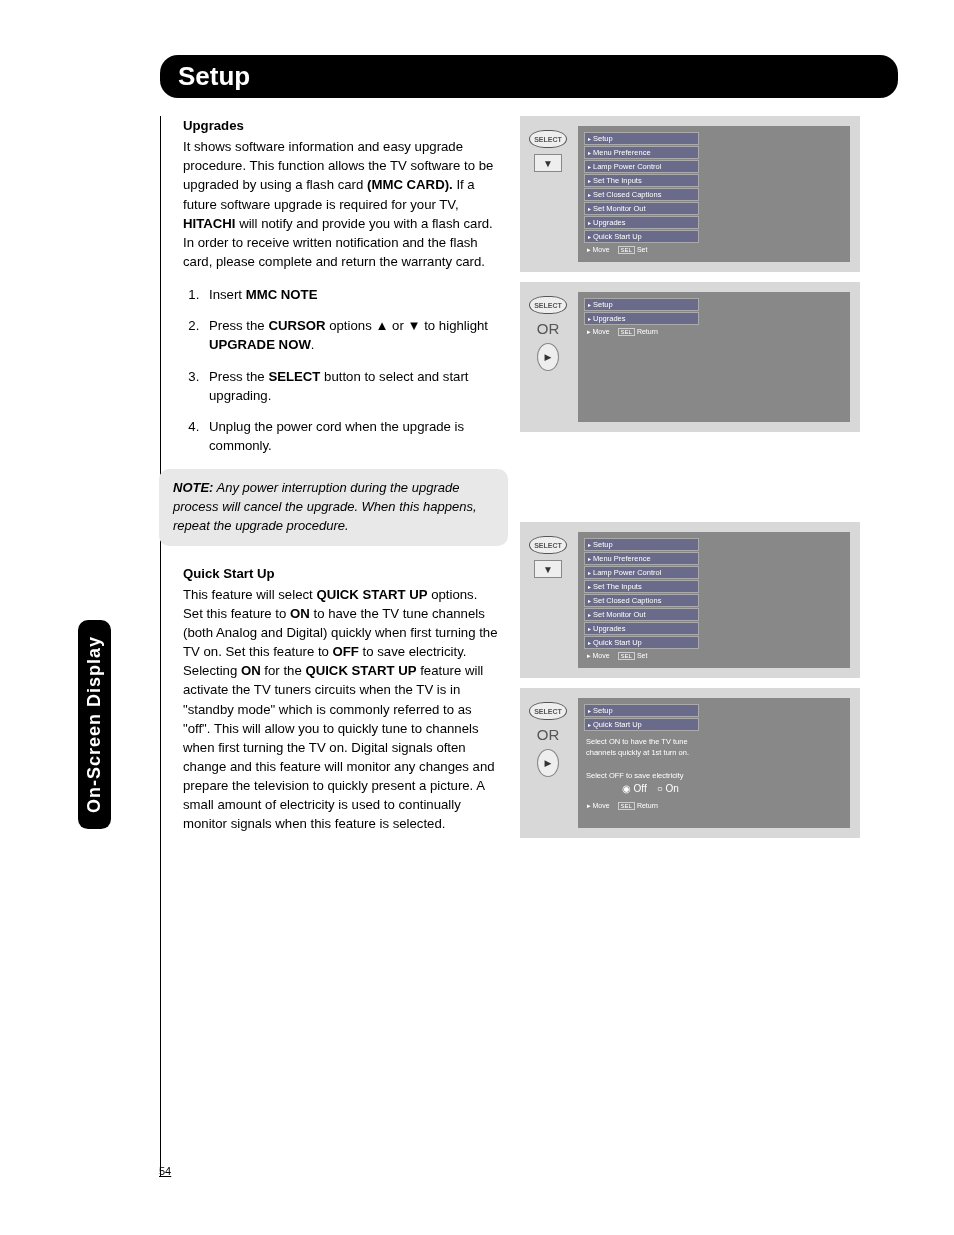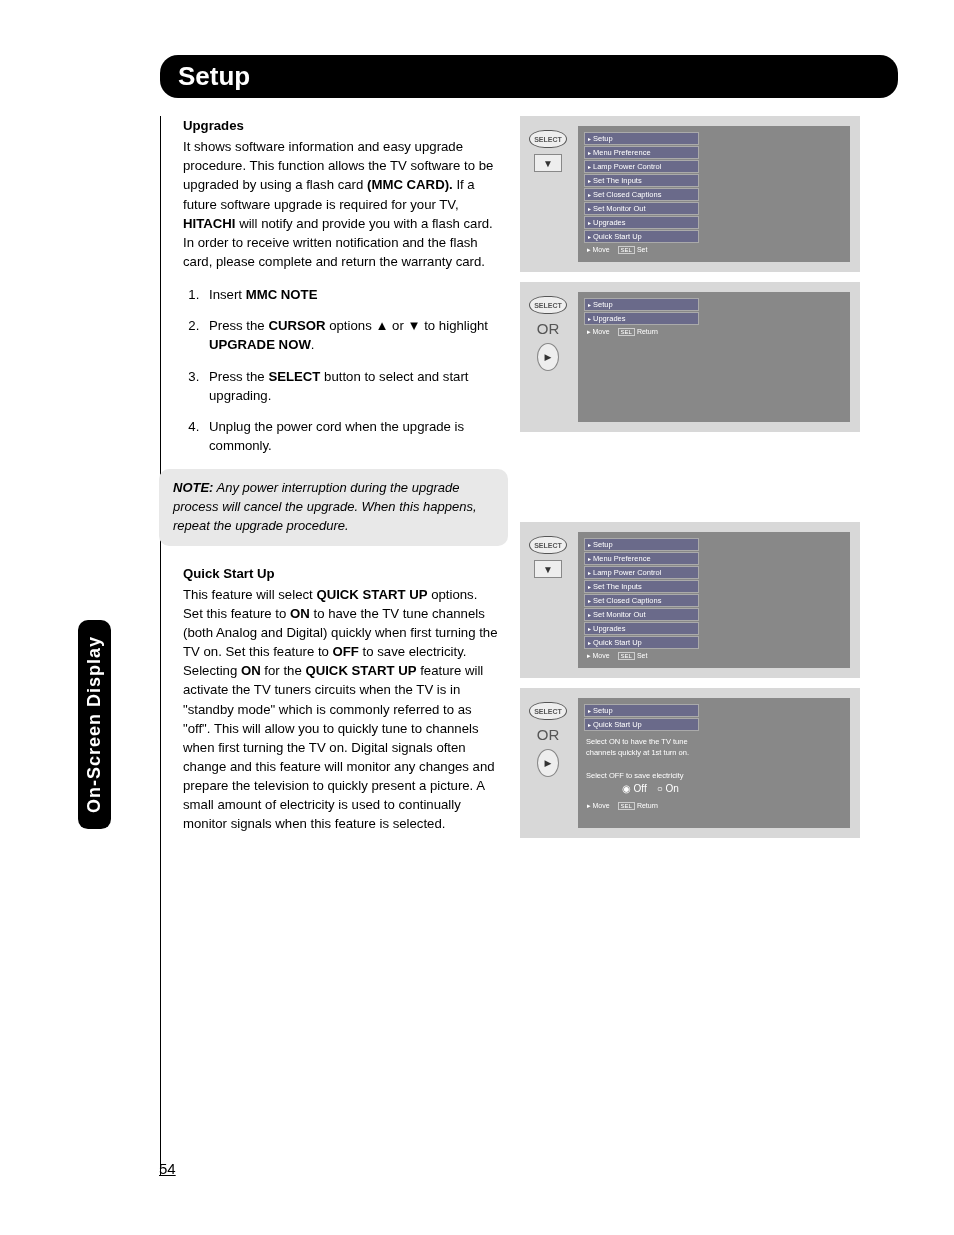--- a/index.html
+++ b/index.html
@@ -173,21 +173,21 @@
     padding: 1px 6px;
     font-size: 7px;
     border: 1px solid #555;
     margin-left: 36px;
   }
   .radio-row { display: flex; gap: 10px; margin-left: 36px; font-size: 10px; }
   .page-num {
     position: absolute;
     left: -2px;
     bottom: -4px;
-    font-size: 15px;
+    font-size: 11px;
     text-decoration: underline;
   }
   b { font-weight: bold; }
 </style>
 </head>
 <body>
 
 <div class="page">
   <div class="title-bar">Setup</div>
   <div class="side-tab">On-Screen Display</div>

